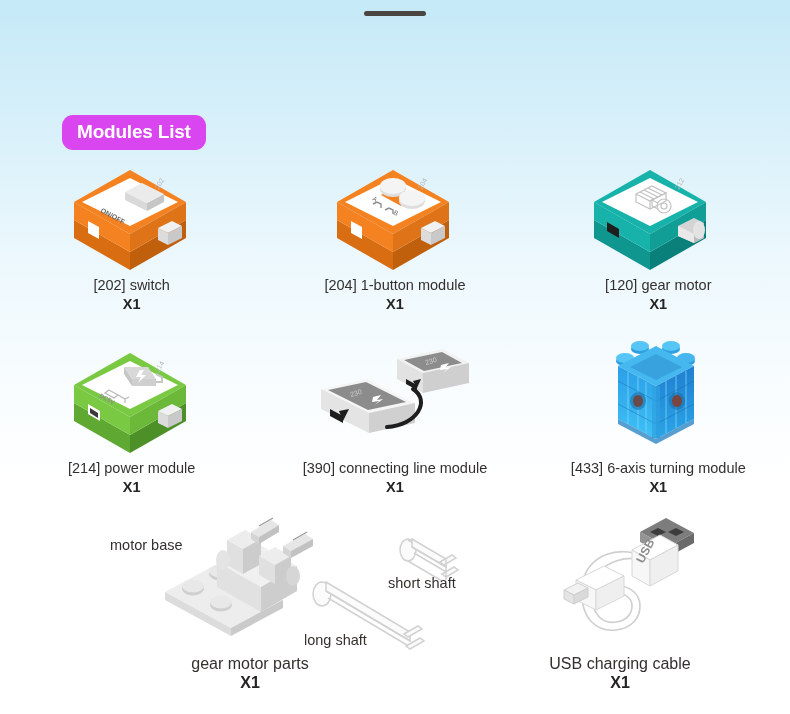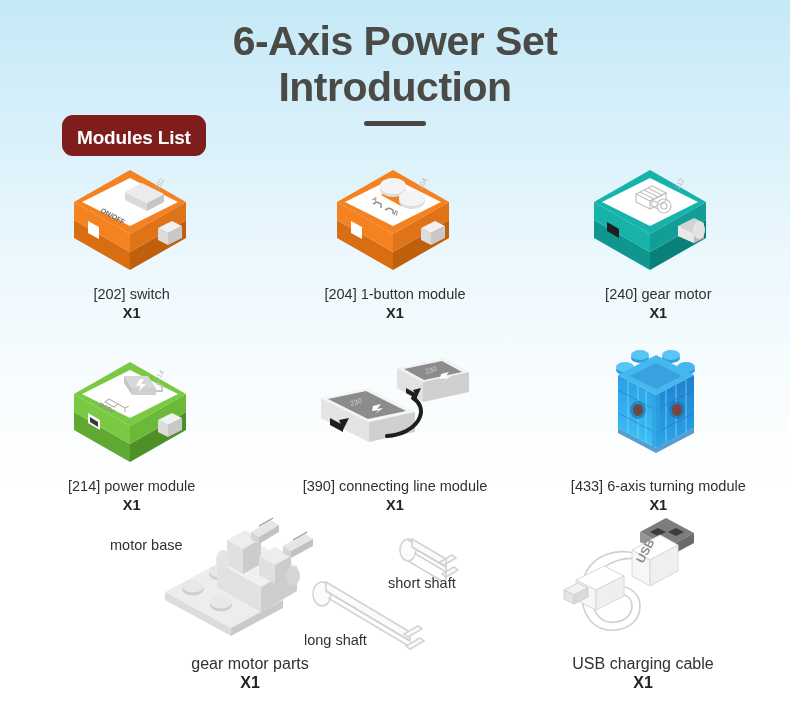--- a/index.html
+++ b/index.html
@@ -37,25 +37,25 @@
     width: 62px;
     height: 5px;
     border-radius: 3px;
     background: #4a4540;
     margin: 11px auto 0 auto;
   }
   .badge {
     position: absolute;
     left: 62px;
     top: 115px;
-    background: #7f1d1d;
+    background: #d946ef;
     color: #ffffff;
     font-size: 19px;
     font-weight: bold;
-    padding: 12px 15px 7px 15px;
+    padding: 6px 15px 7px 15px;
     border-radius: 11px;
     letter-spacing: -0.2px;
   }
 
   
   .grid {
     position: absolute;
     top: 158px;
     left: 0;
     width: 790px;
@@ -74,21 +74,21 @@
     height: 118px;
     display: flex;
     align-items: flex-end;
     justify-content: center;
     position: relative;
   }
   .caption {
     font-size: 14.5px;
     line-height: 19px;
     color: #33302e;
-    margin-top: 9px;
+    margin-top: 0;
     white-space: nowrap;
   }
   .qty {
     font-size: 14.5px;
     line-height: 18px;
     font-weight: bold;
     color: #262422;
     text-align: center;
   }
 
@@ -120,24 +120,20 @@
     font-weight: bold;
     color: #262422;
     display: block;
   }
   svg { display: block; overflow: visible; }
 </style>
 </head>
 <body>
 
 <div>
-  <h1 class="page-title">
-    <span>6-Axis Power Set</span><br>
-    <span>Introduction</span>
-  </h1>
   <div class="title-rule"></div>
   <div class="badge">Modules List</div>
 </div>
 
 <div class="grid">
 
   <div class="row">
 
     <div class="cell">
       <div class="art">
@@ -227,21 +223,21 @@
           <text x="101" y="32" fill="#b9b9b9" font-family="'Liberation Sans',sans-serif" font-size="7" transform="rotate(-62 101 32)">212</text>
 
           <path d="M29 64 L41 71 L41 80 L29 73 Z" fill="#1e1e1e"></path>
 
           <path d="M100 68 L116 60 L126 65 L126 80 L116 85 L100 78 Z" fill="#d4d4d4"></path>
           <path d="M100 68 L116 76 L116 85 L100 78 Z" fill="#e9e9e9"></path>
           <path d="M116 76 L126 65 L126 80 L116 85 Z" fill="#bcbcbc"></path>
           <ellipse cx="121" cy="72" rx="6" ry="9" fill="#e3e3e3"></ellipse>
         </svg>
       </div>
-      <div class="caption">[240] gear motor</div>
+      <div class="caption">[120] gear motor</div>
       <div class="qty">X1</div>
     </div>
   </div>
 
   <div class="row row2">
 
     <div class="cell">
       <div class="art">
         <svg width="160" height="118" viewBox="0 0 160 118">
           <path d="M22 62 L78 94 L78 112 L22 80 Z" fill="#5fa832"></path>
@@ -477,17 +473,17 @@
       <g>
         <path d="M28 78 L56 64 L76 74 L48 88 Z" fill="#ffffff" stroke="#d8d8d8" stroke-width="1"></path>
         <path d="M28 78 L48 88 L48 108 L28 98 Z" fill="#f7f7f7" stroke="#d8d8d8" stroke-width="1"></path>
         <path d="M48 88 L76 74 L76 94 L48 108 Z" fill="#efefef" stroke="#d8d8d8" stroke-width="1"></path>
         <path d="M16 88 L30 81 L40 86 L26 93 Z" fill="#f2f2f2" stroke="#cfcfcf" stroke-width="1"></path>
         <path d="M16 88 L26 93 L26 102 L16 97 Z" fill="#e4e4e4" stroke="#cfcfcf" stroke-width="1"></path>
         <path d="M26 93 L40 86 L40 95 L26 102 Z" fill="#dadada" stroke="#cfcfcf" stroke-width="1"></path>
       </g>
     </svg>
   </div>
-  <div class="botcap" style="left:528px; top:156px; width:230px;">
+  <div class="botcap" style="left:505px; top:156px; width:230px;">
     <span>USB charging cable</span>
     <span class="botqty">X1</span>
   </div>
 </div>
 
 </body></html>

